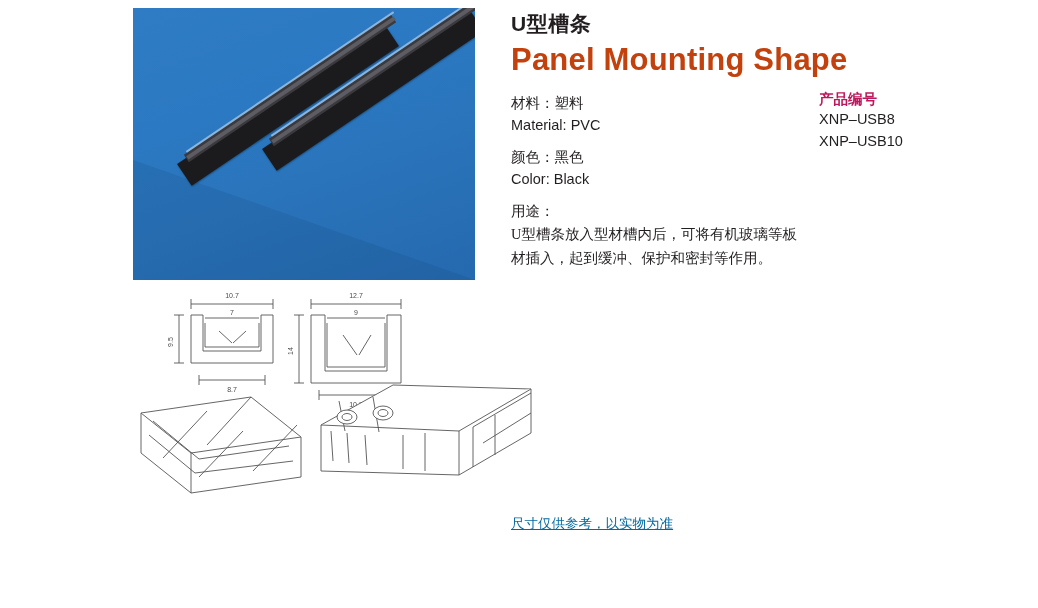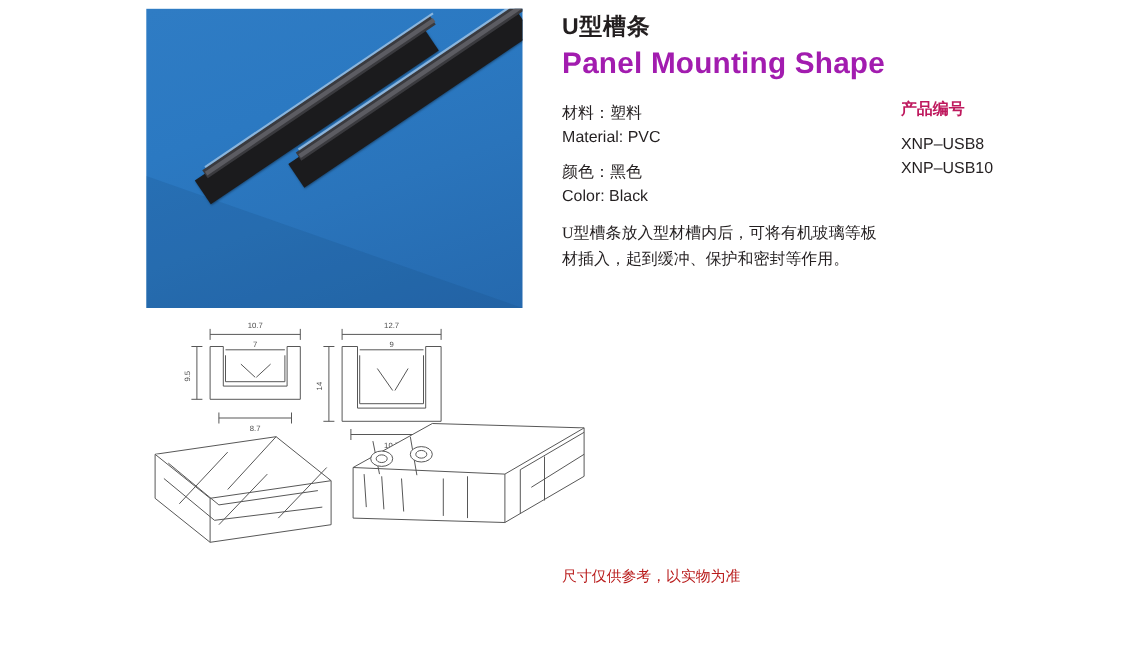--- a/index.html
+++ b/index.html
@@ -81,23 +81,23 @@
     top: 10px;
     font-size: 21px;
     font-weight: 700;
     color: #231f20;
     letter-spacing: 0.5px;
   }
   .title-en {
     position: absolute;
     left: 472px;
     top: 42px;
-    font-size: 27px;
+    font-size: 31px;
     font-weight: 700;
-    color: #a21caf;
+    color: #c2410c;
     letter-spacing: 0.2px;
   }
 
   .spec-block {
     position: absolute;
     left: 472px;
     font-size: 14.5px;
     line-height: 22px;
     color: #231f20;
   }
@@ -110,32 +110,33 @@
     position: absolute;
     left: 780px;
     top: 90px;
     font-size: 14.5px;
     font-weight: 700;
     color: #be185d;
   }
   .code-list {
     position: absolute;
     left: 780px;
-    top: 120px;
+    top: 108px;
     font-size: 14.5px;
     line-height: 22px;
     color: #231f20;
   }
 
   .footnote {
     position: absolute;
     left: 472px;
     top: 515px;
     font-size: 13.5px;
-    color: #b91c1c;
+    color: #0369a1;
+    text-decoration: underline;
   }
 
   
   .drawing-area {
     position: absolute;
     left: 94px;
     top: 285px;
     width: 400px;
     height: 280px;
   }
@@ -175,20 +176,21 @@
     <div>颜色：黑色</div>
     <div>Color: Black</div>
   </div>
 
   <div class="spec-block spec-material">
     <div>材料：塑料</div>
     <div>Material: PVC</div>
   </div>
 
   <div class="spec-block spec-use">
+    <div>用途：</div>
     <div class="body">U型槽条放入型材槽内后，可将有机玻璃等板材插入，起到缓冲、保护和密封等作用。</div>
   </div>
 
   <div class="code-title">产品编号</div>
   <div class="code-list">
     <div>XNP–USB8</div>
     <div>XNP–USB10</div>
   </div>
 
   <div class="footnote">尺寸仅供参考，以实物为准</div>

